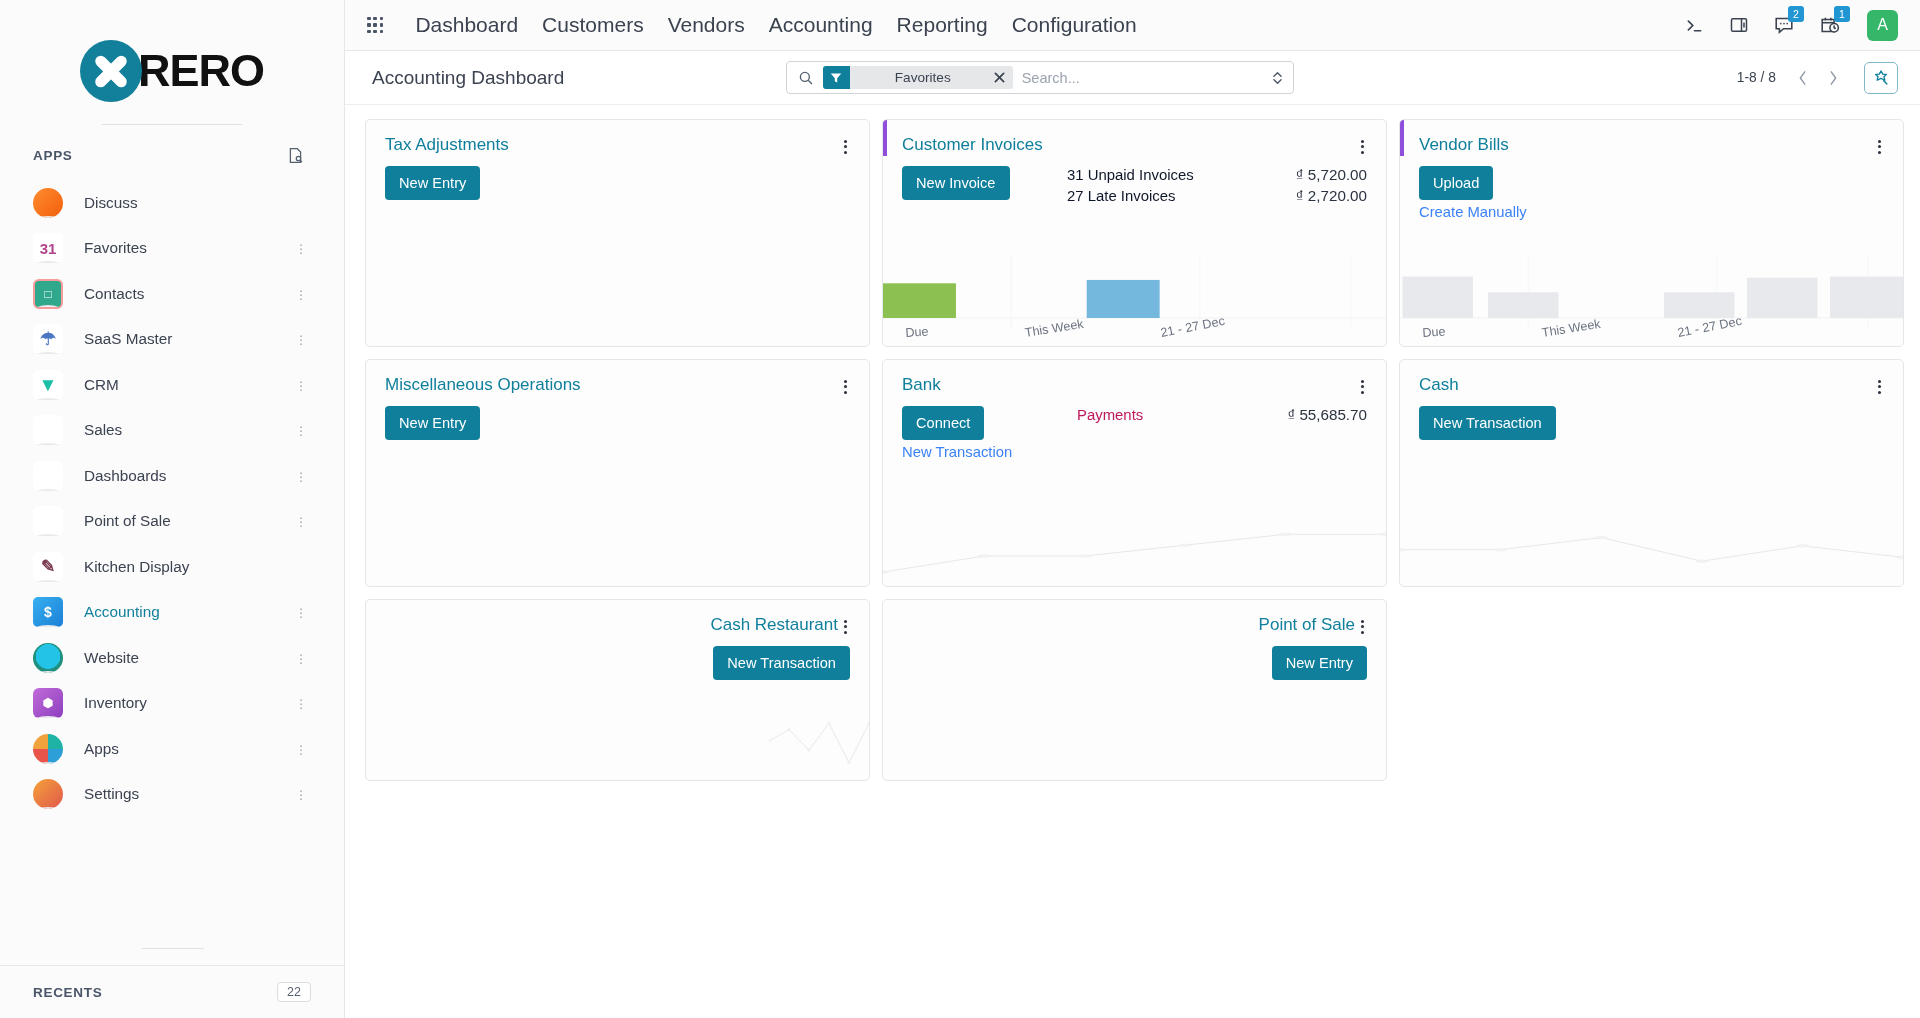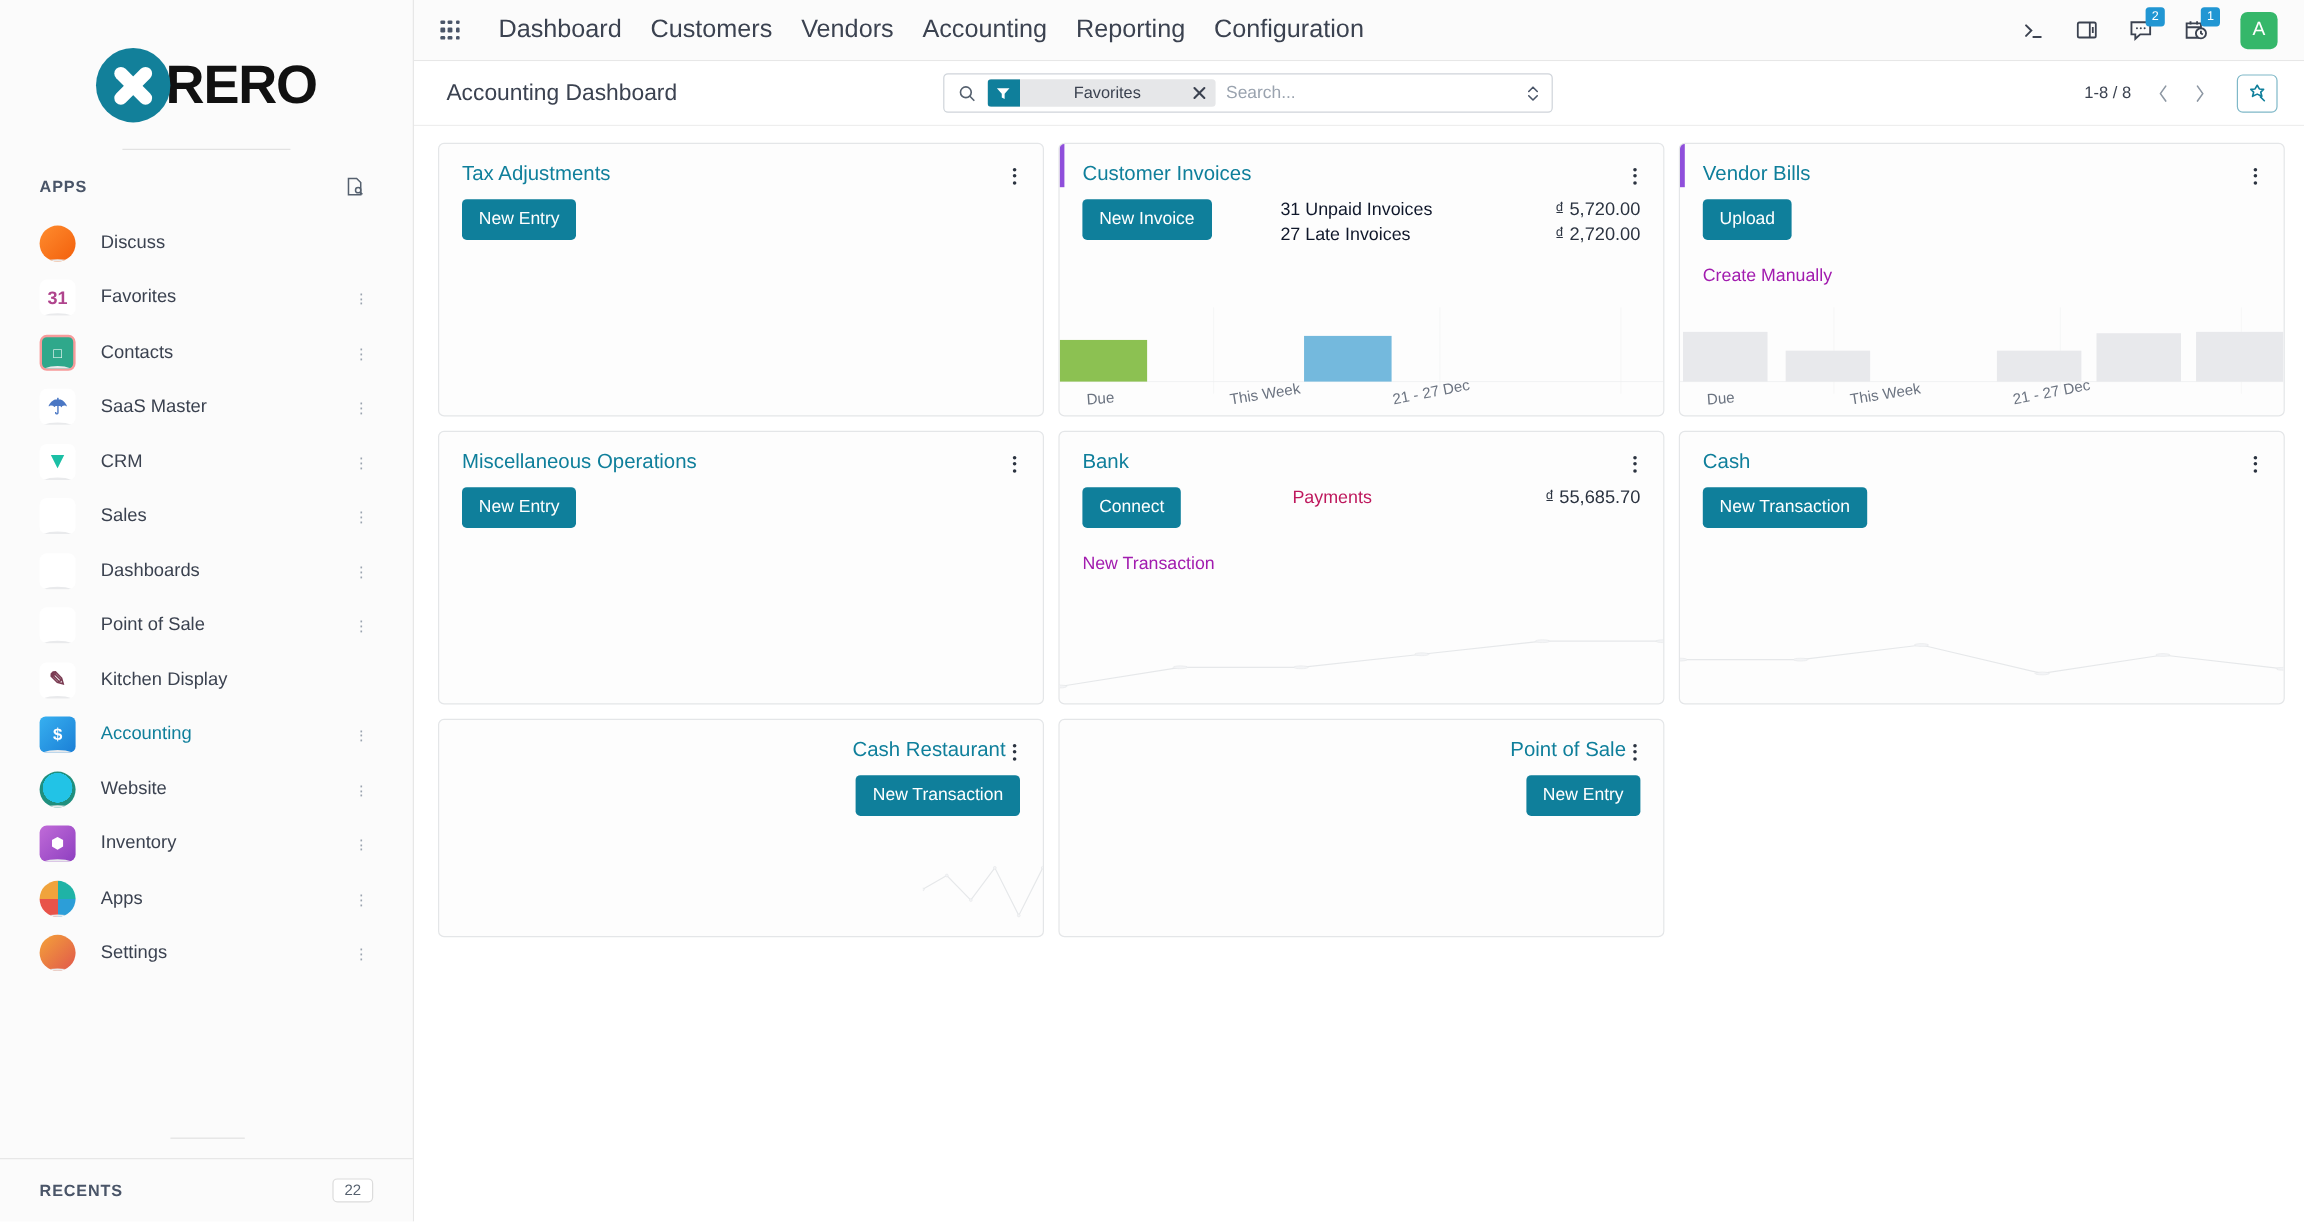--- a/index.html
+++ b/index.html
@@ -198,21 +198,21 @@
   }
   .kebab i { width: 3px; height: 3px; border-radius: 50%; background: #2b3340; display:block; }
   .card-body { padding: 11px 19px 0 19px; display: flex; gap: 0; }
   .card-left { display: flex; flex-direction: column; align-items: flex-start; }
   .btn-primary {
     background: #0f7f9b; color: #fff; border: none; border-radius: 4px;
     font-size: 14.6px; padding: 9px 14px; cursor: pointer;
     font-family: "Liberation Sans", sans-serif; white-space: nowrap;
   }
   .link-action {
-    color: #a21caf; font-size: 14.8px; margin-top: 22px; cursor: pointer;
+    color: #3b82f6; font-size: 14.8px; margin-top: 4px; cursor: pointer;
   }
   .stat-table { margin-left: auto; width: 300px; }
   .stat-row { display: flex; align-items: baseline; margin-bottom: 4px; }
   .stat-label { color: #0f172a; font-size: 14.9px; cursor: pointer; }
   .stat-label.plain { color: #be185d; cursor: default; margin-left: 10px; }
   .stat-value { margin-left: auto; color: #2b3340; font-size: 15.2px; white-space: nowrap; }
   .chart-zone { margin-top: auto; height: 90px; position: relative; }
   .chart-zone svg { display: block; width: 100%; height: 100%; }
   .axis-label {
     position: absolute; bottom: 6px; font-size: 12.6px; color: #6b7380;

